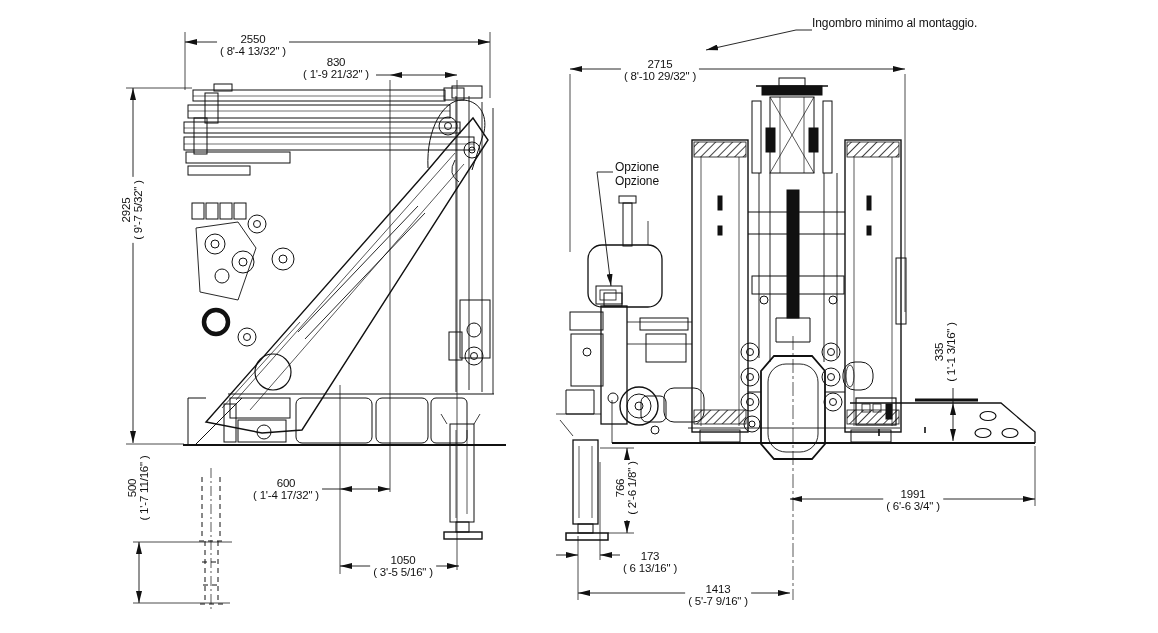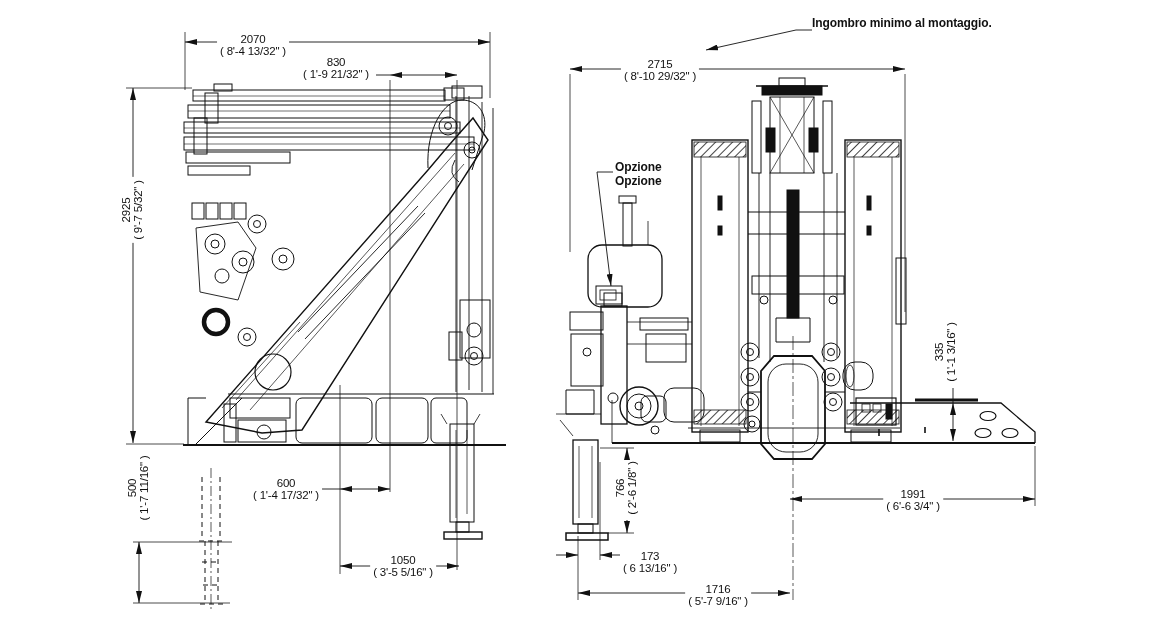--- a/index.html
+++ b/index.html
@@ -10,21 +10,21 @@
   .sheet svg{position:absolute;left:0;top:0;}
   .dim{
     position:absolute;transform:translate(-50%,-50%);
     text-align:center;font-size:11.5px;line-height:12px;
     letter-spacing:-0.2px;white-space:nowrap;color:#111111;
   }
   .dim.bg{background:#ffffff;padding:0 3px;}
   .dim.rot{transform:translate(-50%,-50%) rotate(-90deg);}
   .note{
     position:absolute;font-size:12px;line-height:15px;
-    white-space:nowrap;color:#111111;letter-spacing:-0.1px;font-weight:bold;
+    white-space:nowrap;color:#111111;letter-spacing:-0.1px;
   }
 </style>
 </head>
 <body>
 
 <div class="sheet">
 
 <svg width="1158" height="633" viewBox="0 0 1158 633">
   <defs>
     <marker id="ar" viewBox="0 0 12 6" refX="12" refY="3" markerWidth="12" markerHeight="6" markerUnits="userSpaceOnUse" orient="auto-start-reverse">
@@ -249,21 +249,21 @@
     <path d="M790,499 H1035" marker-start="url(#ar)" marker-end="url(#ar)"></path>
   </g>
 
   <g stroke="#111111" fill="none" stroke-width="0.9">
     <path d="M812,30 H796 L706,50" marker-end="url(#ar)"></path>
     <path d="M613,172 H597 L611,286" marker-end="url(#ar)"></path>
   </g>
 </svg>
 
   <div class="dim bg" style="left:253px;top:45px">
-    <div>2070</div>
+    <div>2550</div>
     <div>( 8'-4 13/32" )</div>
   </div>
   <div class="dim bg" style="left:336px;top:68px">
     <div>830</div>
     <div>( 1'-9 21/32" )</div>
   </div>
   <div class="dim rot bg" style="left:132px;top:210px">
     <div>2925</div>
     <div>( 9'-7 5/32" )</div>
   </div>
@@ -289,21 +289,21 @@
   </div>
   <div class="dim rot" style="left:626px;top:488px">
     <div>766</div>
     <div>( 2'-6 1/8" )</div>
   </div>
   <div class="dim" style="left:650px;top:562px">
     <div>173</div>
     <div>( 6 13/16" )</div>
   </div>
   <div class="dim bg" style="left:718px;top:595px">
-    <div>1716</div>
+    <div>1413</div>
     <div>( 5'-7 9/16" )</div>
   </div>
   <div class="dim bg" style="left:913px;top:500px">
     <div>1991</div>
     <div>( 6'-6 3/4" )</div>
   </div>
 
   <div class="note" style="left:812px;top:16px">
     <div>Ingombro minimo al montaggio.</div>
   </div>

